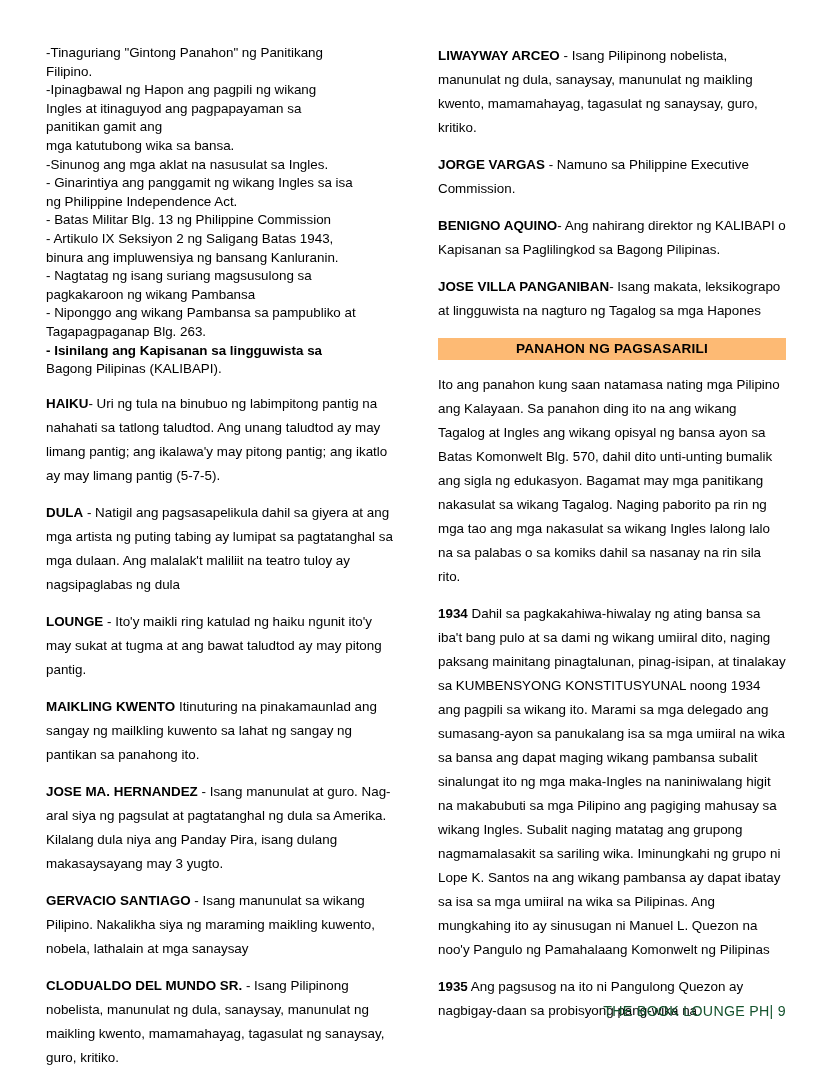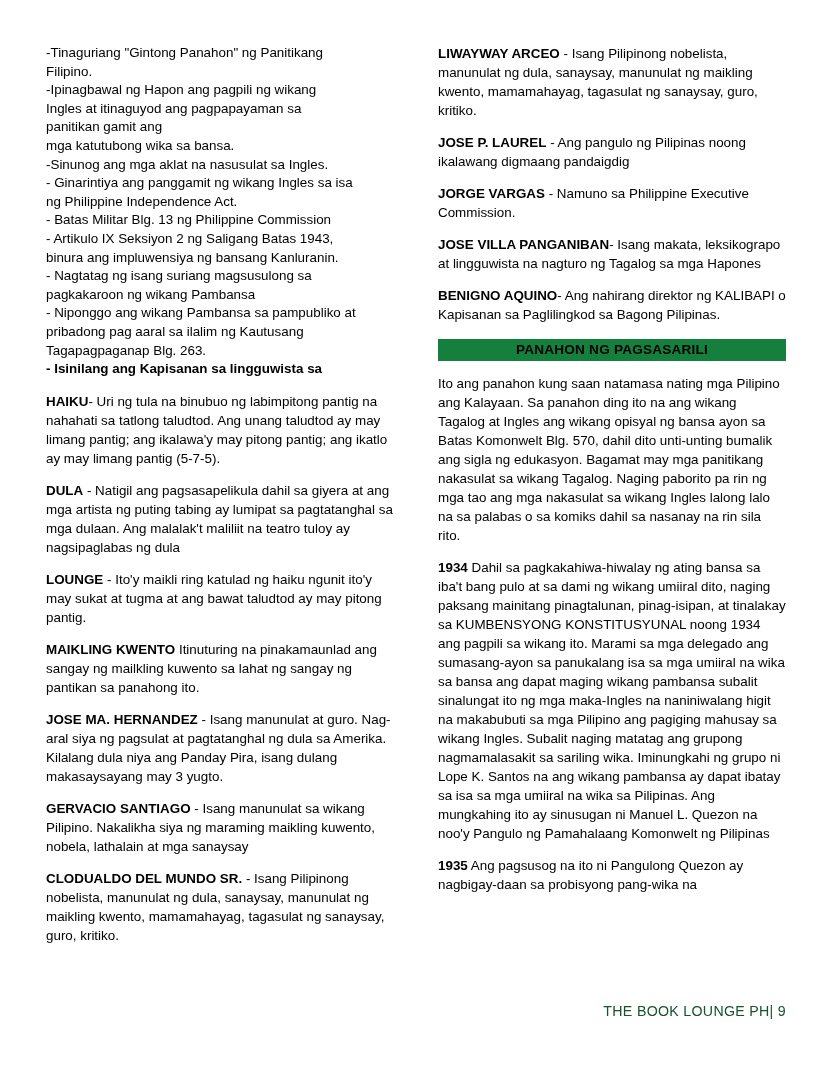--- a/index.html
+++ b/index.html
@@ -27,41 +27,41 @@
     height: 920px;
     display: flex;
     gap: 44px;
   }
   .column {
     width: 348px;
     flex: 0 0 348px;
   }
   .para {
     font-size: 13.4px;
-    line-height: 19px;
+    line-height: 24px;
     margin: 0 0 13px 0;
     text-align: left;
     word-spacing: 0px;
   }
   .lines {
     font-size: 13.4px;
     line-height: 18.6px;
     margin: 0;
   }
   .lines div {
     margin: 0;
   }
   .lines div.b {
     font-weight: bold;
   }
   .term {
     font-weight: bold;
   }
   .banner {
-    background: #15803d;
+    background: #fdba74;
     text-align: center;
     font-weight: bold;
     font-size: 13.6px;
     letter-spacing: 0.2px;
     padding: 3px 0 4px 0;
     margin: 15px 0 13px 0;
     color: #000;
   }
   .footer {
     position: absolute;
@@ -92,47 +92,46 @@
           <div>mga katutubong wika sa bansa.</div>
           <div>-Sinunog ang mga aklat na nasusulat sa Ingles.</div>
           <div>- Ginarintiya ang panggamit ng wikang Ingles sa isa</div>
           <div>ng Philippine Independence Act.</div>
           <div>- Batas Militar Blg. 13 ng Philippine Commission</div>
           <div>- Artikulo IX Seksiyon 2 ng Saligang Batas 1943,</div>
           <div>binura ang impluwensiya ng bansang Kanluranin.</div>
           <div>- Nagtatag ng isang suriang magsusulong sa</div>
           <div>pagkakaroon ng wikang Pambansa</div>
           <div>- Niponggo ang wikang Pambansa sa pampubliko at</div>
-          <div>pribadong pag aaral sa ilalim ng Kautusang</div>
           <div>Tagapagpaganap Blg. 263.</div>
           <div class="b">- Isinilang ang Kapisanan sa lingguwista sa</div>
+          <div>Bagong Pilipinas (KALIBAPI).</div>
         </div>
 
       <div class="spacer-sm"></div>
 
       <div id="left-entries">
           <p class="para"><span class="term">HAIKU</span>- <span>Uri ng tula na binubuo ng labimpitong pantig na nahahati sa tatlong taludtod. Ang unang taludtod ay may limang pantig; ang ikalawa'y may pitong pantig; ang ikatlo ay may limang pantig (5-7-5).</span></p>
           <p class="para"><span class="term">DULA</span> - <span>Natigil ang pagsasapelikula dahil sa giyera at ang mga artista ng puting tabing ay lumipat sa pagtatanghal sa mga dulaan.  Ang malalak't maliliit na teatro tuloy ay nagsipaglabas ng dula</span></p>
           <p class="para"><span class="term">LOUNGE</span> - <span>Ito'y maikli ring katulad ng haiku ngunit ito'y may sukat at tugma at ang bawat taludtod ay may pitong pantig.</span></p>
           <p class="para"><span class="term">MAIKLING KWENTO</span> <span>Itinuturing na pinakamaunlad ang sangay ng mailkling kuwento sa  lahat ng sangay ng pantikan sa panahong ito.</span></p>
           <p class="para"><span class="term">JOSE MA. HERNANDEZ</span> - <span>Isang manunulat at guro. Nag-aral siya ng pagsulat at pagtatanghal ng dula sa Amerika. Kilalang dula niya ang Panday Pira, isang dulang makasaysayang may 3 yugto.</span></p>
           <p class="para"><span class="term">GERVACIO SANTIAGO</span> - <span>Isang manunulat sa wikang Pilipino. Nakalikha siya ng maraming maikling kuwento, nobela, lathalain at mga sanaysay</span></p>
           <p class="para"><span class="term">CLODUALDO DEL MUNDO SR.</span> - <span>Isang Pilipinong nobelista, manunulat ng dula, sanaysay, manunulat ng maikling kwento, mamamahayag, tagasulat ng sanaysay, guro, kritiko.</span></p>
         </div>
 
     </div>
 
     <div class="column">
 
       <div id="right-entries-top">
           <p class="para"><span class="term">LIWAYWAY ARCEO</span> - <span>Isang Pilipinong nobelista, manunulat ng dula, sanaysay, manunulat ng maikling kwento, mamamahayag, tagasulat ng sanaysay, guro, kritiko.</span></p>
-          <p class="para"><span class="term">JOSE P. LAUREL</span> - <span>Ang pangulo ng Pilipinas noong ikalawang digmaang pandaigdig</span></p>
           <p class="para"><span class="term">JORGE VARGAS</span> - <span>Namuno sa Philippine Executive Commission.</span></p>
+          <p class="para"><span class="term">BENIGNO AQUINO</span>- <span>Ang nahirang direktor ng KALIBAPI o Kapisanan sa Paglilingkod sa Bagong Pilipinas.</span></p>
           <p class="para"><span class="term">JOSE VILLA PANGANIBAN</span>- <span>Isang makata, leksikograpo at lingguwista na nagturo ng Tagalog sa mga Hapones</span></p>
-          <p class="para"><span class="term">BENIGNO AQUINO</span>- <span>Ang nahirang direktor ng KALIBAPI o Kapisanan sa Paglilingkod sa Bagong Pilipinas.</span></p>
         </div>
 
       <div class="banner">PANAHON NG PAGSASARILI</div>
 
       <p class="para">Ito ang panahon kung saan natamasa nating mga Pilipino ang Kalayaan. Sa panahon ding ito na ang wikang Tagalog at Ingles ang wikang opisyal ng bansa ayon sa Batas Komonwelt Blg. 570, dahil dito unti-unting bumalik ang sigla ng edukasyon. Bagamat may mga panitikang nakasulat sa wikang Tagalog. Naging paborito pa rin ng mga tao ang mga nakasulat sa wikang Ingles lalong lalo na sa palabas o sa komiks dahil sa nasanay na rin sila rito.</p>
 
       <div id="right-years">
           <p class="para"><span class="term">1934</span> <span>Dahil sa pagkakahiwa-hiwalay ng ating bansa sa iba't bang pulo at sa dami ng wikang umiiral dito, naging paksang mainitang pinagtalunan, pinag-isipan, at tinalakay sa KUMBENSYONG KONSTITUSYUNAL noong 1934 ang pagpili sa wikang ito. Marami sa mga delegado ang sumasang-ayon sa panukalang isa sa mga umiiral na wika sa bansa ang dapat maging wikang pambansa subalit sinalungat ito ng mga maka-Ingles na naniniwalang higit na makabubuti sa mga Pilipino ang pagiging mahusay sa wikang Ingles. Subalit naging matatag ang grupong nagmamalasakit sa sariling wika. Iminungkahi ng grupo ni Lope K. Santos na ang wikang pambansa ay dapat ibatay sa isa sa mga umiiral na wika sa Pilipinas. Ang mungkahing ito ay sinusugan ni Manuel L. Quezon na noo'y Pangulo ng Pamahalaang Komonwelt ng Pilipinas</span></p>
           <p class="para"><span class="term">1935</span> <span>Ang pagsusog na ito ni Pangulong Quezon ay nagbigay-daan sa probisyong pang-wika na</span></p>
         </div>

